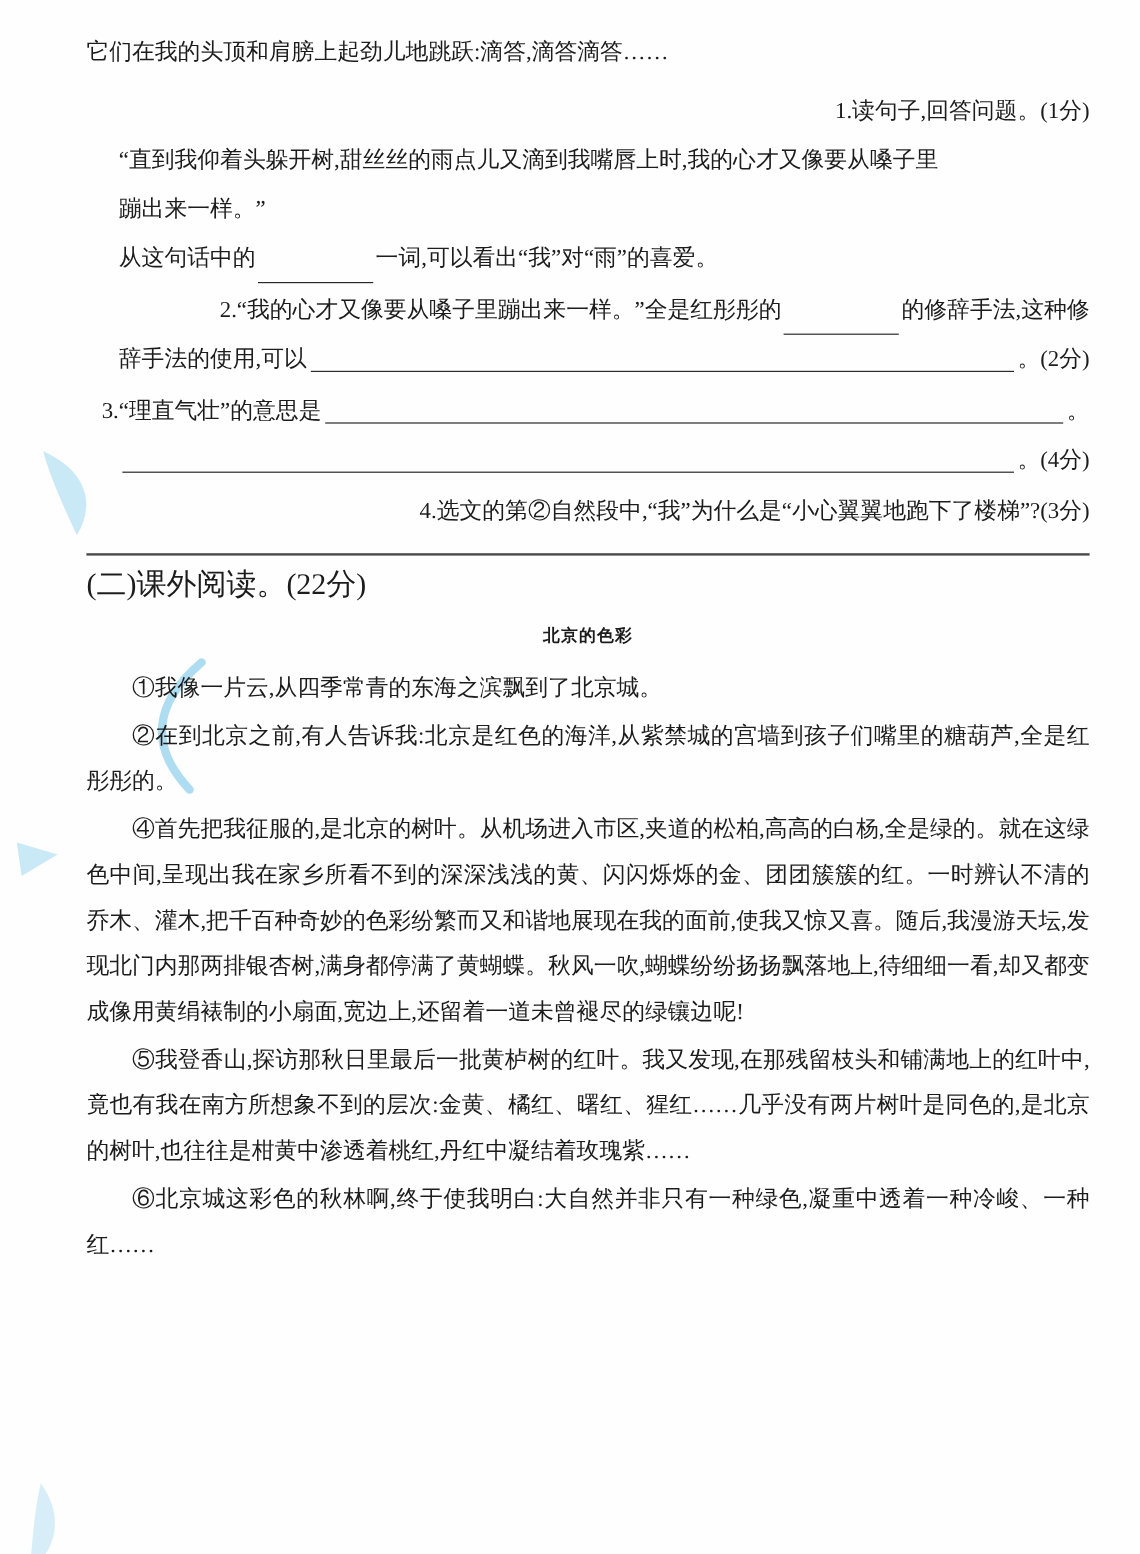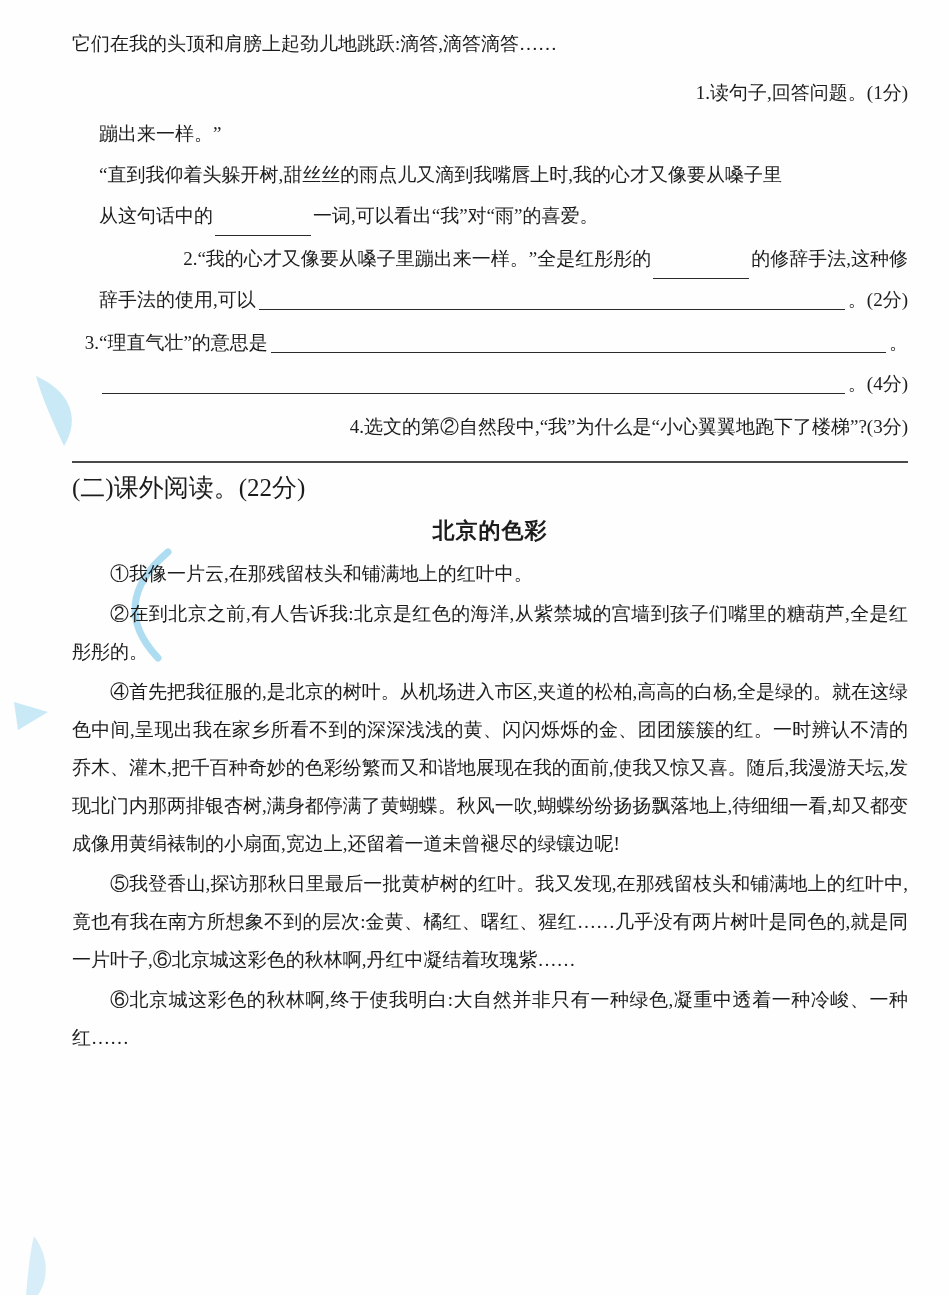--- a/index.html
+++ b/index.html
@@ -64,21 +64,21 @@
     border-top: 2px solid #4a4a4a;
     margin: 14px 0 4px 0;
     width: 100%;
   }
 
   
   .sec2-head { font-size: 25px; line-height: 42px; }
   .passage-title {
     text-align: center;
     font-weight: bold;
-    font-size: 22px;
+    font-size: 14px;
     line-height: 40px;
     margin: 2px 0 4px 0;
     letter-spacing: 1px;
   }
   .passage { font-size: 19px; line-height: 38px; text-align: justify; }
   .passage p { text-indent: 2em; margin-bottom: 2px; }
 </style>
 </head>
 <body>
 
@@ -95,22 +95,22 @@
 
     <div class="qsec">
 
       <p class="top-line">它们在我的头顶和肩膀上起劲儿地跳跃:滴答,滴答滴答……</p>
 
       <div class="q">
         <div class="q-head">
           <span class="qnum">1.</span><span>读句子,回答问题。(1分)</span>
         </div>
         <div class="q-body">
+          <div class="q-line">“直到我仰着头躲开树,甜丝丝的雨点儿又滴到我嘴唇上时,我的心才又像要从嗓子里</div>
           <div class="q-line">蹦出来一样。”</div>
-          <div class="q-line">“直到我仰着头躲开树,甜丝丝的雨点儿又滴到我嘴唇上时,我的心才又像要从嗓子里</div>
           <div class="q-line">
             <span>从这句话中的</span><span class="blank blank-sm"></span><span>一词,可以看出“我”对“雨”的喜爱。</span>
           </div>
         </div>
       </div>
 
       <div class="q">
         <div class="q-head">
           <span class="qnum">2.</span><span>“我的心才又像要从嗓子里蹦出来一样。”全是红彤彤的</span><span class="blank blank-sm"></span><span>的修辞手法,这种修</span>
         </div>
@@ -148,22 +148,22 @@
 
     </div>
 
     <hr class="divider">
 
     <div>
       <div class="sec2-head">(二)课外阅读。(22分)</div>
       <h2 class="passage-title">北京的色彩</h2>
 
       <div class="passage">
-        <p>①我像一片云,在那残留枝头和铺满地上的红叶中。</p>
+        <p>①我像一片云,从四季常青的东海之滨飘到了北京城。</p>
         <p>②在到北京之前,有人告诉我:北京是红色的海洋,从紫禁城的宫墙到孩子们嘴里的糖葫芦,全是红彤彤的。</p>
         <p>④首先把我征服的,是北京的树叶。从机场进入市区,夹道的松柏,高高的白杨,全是绿的。就在这绿色中间,呈现出我在家乡所看不到的深深浅浅的黄、闪闪烁烁的金、团团簇簇的红。一时辨认不清的乔木、灌木,把千百种奇妙的色彩纷繁而又和谐地展现在我的面前,使我又惊又喜。随后,我漫游天坛,发现北门内那两排银杏树,满身都停满了黄蝴蝶。秋风一吹,蝴蝶纷纷扬扬飘落地上,待细细一看,却又都变成像用黄绢裱制的小扇面,宽边上,还留着一道未曾褪尽的绿镶边呢!</p>
-        <p>⑤我登香山,探访那秋日里最后一批黄栌树的红叶。我又发现,在那残留枝头和铺满地上的红叶中,竟也有我在南方所想象不到的层次:金黄、橘红、曙红、猩红……几乎没有两片树叶是同色的,就是同一片叶子,⑥北京城这彩色的秋林啊,丹红中凝结着玫瑰紫……</p>
+        <p>⑤我登香山,探访那秋日里最后一批黄栌树的红叶。我又发现,在那残留枝头和铺满地上的红叶中,竟也有我在南方所想象不到的层次:金黄、橘红、曙红、猩红……几乎没有两片树叶是同色的,是北京的树叶,也往往是柑黄中渗透着桃红,丹红中凝结着玫瑰紫……</p>
         <p>⑥北京城这彩色的秋林啊,终于使我明白:大自然并非只有一种绿色,凝重中透着一种冷峻、一种红……</p>
       </div>
     </div>
 
   </div>
 </div>
 
 </body></html>

